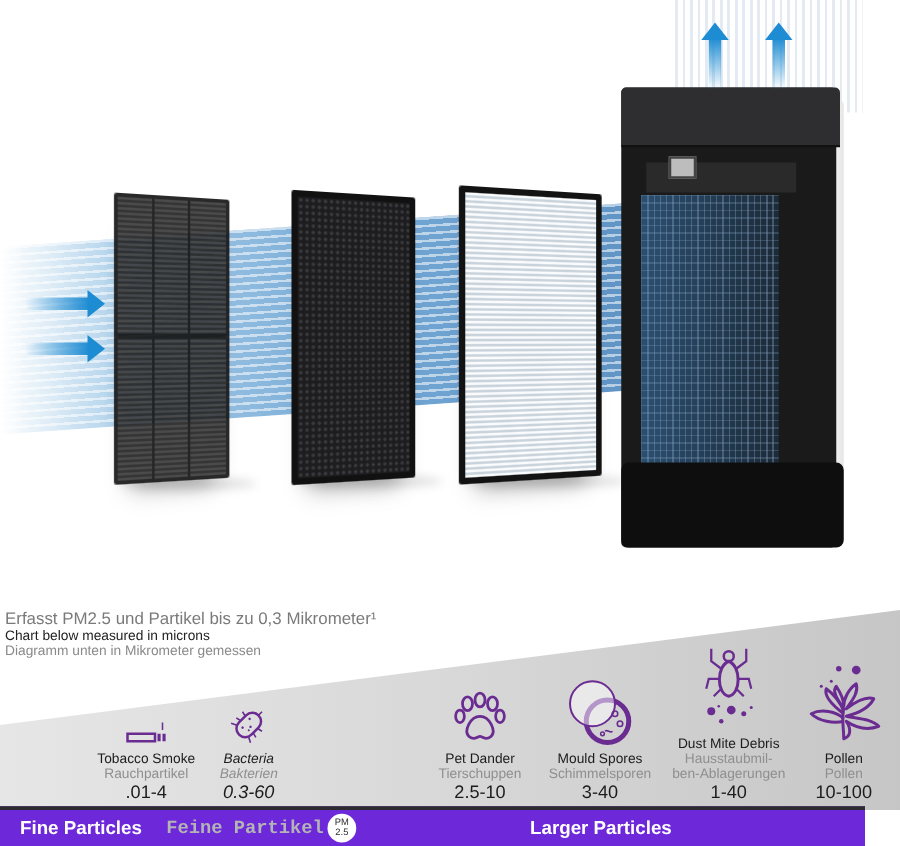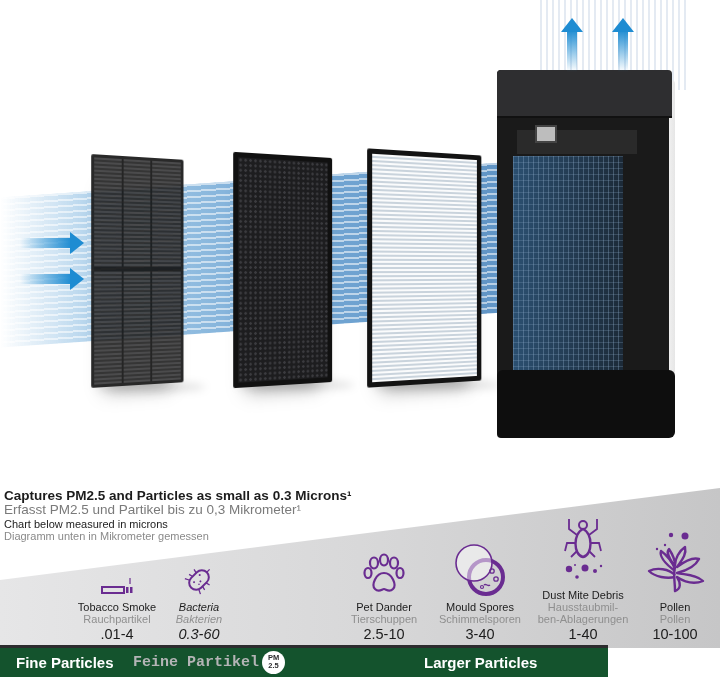--- a/index.html
+++ b/index.html
@@ -106,29 +106,29 @@
   }
   .particles { position: absolute; left: 0; top: 500px; width: 720px; height: 143px; }
   .particle { position: absolute; bottom: 0; text-align: center; }
   .particle .icon { display: block; margin: 0 auto 4px; }
   .particle .en { font-size: 11px; color: #1c1c1c; line-height: 12px; white-space: nowrap; }
   .particle .de { font-size: 11px; color: #8f8f8f; line-height: 12px; white-space: nowrap; }
   .particle .range { font-size: 14.5px; color: #1c1c1c; line-height: 17px; margin-top: 1px; white-space: nowrap; }
 
   
   .bottom-bar {
-    position: absolute; left: 0; top: 645px; width: 608px; height: 32px; background: #14532d;
+    position: absolute; left: 0; top: 645px; width: 692px; height: 32px; background: #6d28d9;
     border-top: 3px solid #2c2c2e;
   }
   .bottom-bar .label { position: absolute; top: 6px; font-size: 15px; font-weight: bold; white-space: nowrap; }
   .bottom-bar .en { color: #ffffff; }
   .bottom-bar .de { color: #b4b4b6; }
   .pm-badge {
     position: absolute; left: 262px; top: 3px; width: 23px; height: 23px; border-radius: 50%;
-    background: #ffffff; color: #2c2c2e; font-size: 7.5px; font-weight: bold; text-align: center; line-height: 8px; padding-top: 3px;
+    background: #ffffff; color: #2c2c2e; font-size: 7.5px; font-weight: normal; text-align: center; line-height: 8px; padding-top: 3px;
   }
 </style>
 </head>
 <body>
 
 <div class="hero">
   <div class="airflow"></div>
   <div class="airflow up"></div>
 
   <div class="arrow" style="left:20px;top:238px;width:52px;"></div>
@@ -152,21 +152,20 @@
     <div class="base"></div>
   </div>
 
   <div class="arrow-up" style="left:567px;top:30px;height:42px;"></div>
   <div class="arrow-up" style="left:618px;top:30px;height:42px;"></div>
 </div>
 
 <div class="band"></div>
 
 <div class="headline">
-  <div class="en-title">Captures PM2.5 and Particles as small as 0.3 Microns¹</div>
   <div class="de-title">Erfasst PM2.5 und Partikel bis zu 0,3 Mikrometer¹</div>
   <div class="en-sub">Chart below measured in microns</div>
   <div class="de-sub">Diagramm unten in Mikrometer gemessen</div>
 </div>
 
 <div class="particles">
 
 
   <div class="particle" style="left:76px;width:82px;">
     <svg class="icon" width="34" height="22" viewBox="0 0 34 22">

